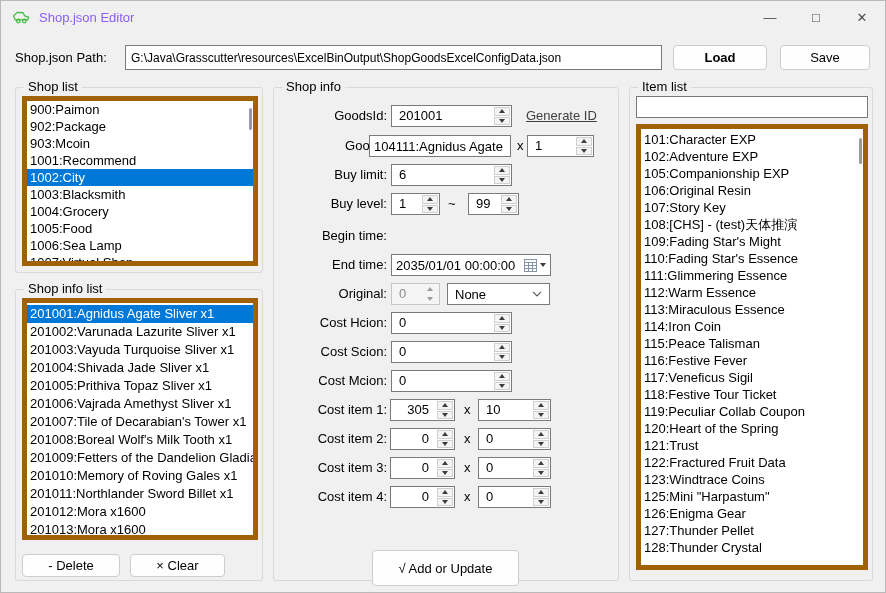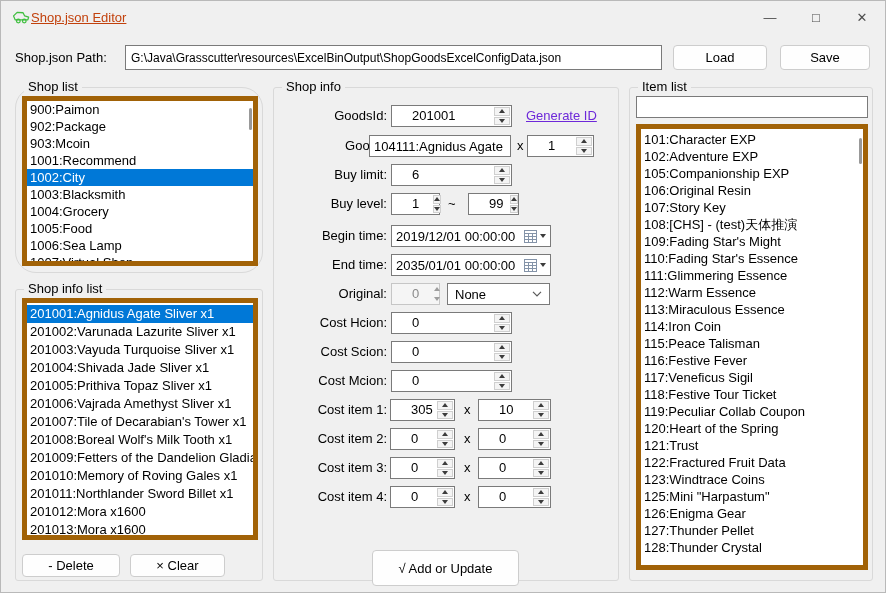--- a/index.html
+++ b/index.html
@@ -2,67 +2,67 @@
 <html><head>
 <meta charset="utf-8">
 <style>
   html,body{margin:0;padding:0;background:#d8d8d8;}
   .window{position:relative;width:886px;height:593px;background:#f0f0f0;
     font-family:"Liberation Sans",sans-serif;font-size:13px;color:#000;
     box-sizing:border-box;border:1px solid #b9b9b9;overflow:hidden;}
   
   .titlebar{position:absolute;left:0;top:0;right:0;height:32px;display:flex;align-items:center;}
   .app-icon{margin-left:11px;width:19px;height:19px;display:flex;}
-  .title{color:#c2410c;text-decoration:underline;}
+  .title{margin-left:8px;color:#8b5cf6;}
   .win-controls{margin-left:auto;display:flex;height:100%;}
   .wc{width:46px;display:flex;align-items:center;justify-content:center;color:#4d4d4d;font-size:13px;}
   
   .path-label{position:absolute;left:14px;top:44px;height:25px;line-height:25px;}
   .tb{box-sizing:border-box;border:1px solid #7a7a7a;background:#fff;
       font-family:"Liberation Sans",sans-serif;font-size:12px;color:#000;padding:0 5px;}
   #path-input{position:absolute;left:124px;top:44px;width:537px;height:25px;outline:none;}
   .btn{position:absolute;box-sizing:border-box;background:#fefefe;border:1px solid #cdcdcd;
        border-radius:4px;font-family:"Liberation Sans",sans-serif;font-size:13px;color:#000;
        display:flex;align-items:center;justify-content:center;cursor:default;padding:0;}
-  #load-btn{left:672px;top:44px;width:94px;height:25px;}
+  #load-btn{left:672px;top:44px;width:94px;height:25px;font-weight:bold;}
   #save-btn{left:779px;top:44px;width:90px;height:25px;}
   
   .group{position:absolute;border:1px solid #d9d9d9;border-radius:3px;box-sizing:border-box;}
   .legend{position:absolute;top:-9px;left:8px;background:#f0f0f0;padding:0 4px;}
-  #g-shop-list{left:14px;top:86px;width:248px;height:186px;border-radius:21px;}
+  #g-shop-list{left:14px;top:86px;width:248px;height:186px;}
   #g-shop-info-list{left:14px;top:288px;width:248px;height:292px;}
   #g-shop-info{left:272px;top:86px;width:346px;height:494px;}
   #g-item-list{left:628px;top:86px;width:244px;height:494px;}
   
   .listbox{position:absolute;background:#fff;border:5px solid #a16207;overflow:hidden;box-sizing:border-box;}
   #shop-list-box{left:6px;top:8px;width:236px;height:170px;}
   #shop-info-list-box{left:6px;top:8px;width:236px;height:242px;padding-top:2px;}
   #item-list-box{left:6px;top:36px;width:232px;height:446px;padding-top:2px;}
   .li{height:17px;line-height:17px;padding:0 3px;white-space:nowrap;overflow:hidden;}
   #shop-info-list-box .li{height:18px;line-height:18px;}
   .li.sel{background:#0078d7;color:#fff;}
   .scroll-thumb{position:absolute;width:3px;background:#999;border-radius:2px;}
   
   .flabel{position:absolute;left:0;width:113px;text-align:right;height:22px;line-height:22px;white-space:nowrap;}
   .spin{position:absolute;display:flex;align-items:stretch;background:#fff;border:1px solid #7a7a7a;box-sizing:border-box;height:22px;}
-  .spin .val{flex:1;padding:0 20px;line-height:20px;overflow:hidden;white-space:nowrap;}
+  .spin .val{flex:1;padding:0 7px;line-height:20px;overflow:hidden;white-space:nowrap;}
   .spin .arrows{width:16px;display:flex;flex-direction:column;padding:1px;gap:1px;}
   .spin .a{flex:1;display:flex;align-items:center;justify-content:center;background:#f4f4f4;border:1px solid #cfcfcf;}
   .tu{width:0;height:0;border-left:3px solid transparent;border-right:3px solid transparent;border-bottom:4px solid #3c3c3c;}
   .td{width:0;height:0;border-left:3px solid transparent;border-right:3px solid transparent;border-top:4px solid #3c3c3c;}
   .spin.disabled{border-color:#c6c6c6;background:#f5f5f5;color:#8a8a8a;}
   .spin.disabled .a{background:transparent;border-color:transparent;}
   .spin.disabled .tu{border-bottom-color:#9d9d9d;}
   .spin.disabled .td{border-top-color:#9d9d9d;}
   .fieldbox{position:absolute;display:flex;align-items:center;background:#fff;border:1px solid #7a7a7a;box-sizing:border-box;height:22px;padding:0 4px;overflow:hidden;}
   .fieldbox .val{flex:1;white-space:nowrap;overflow:hidden;}
   .datepicker{gap:3px;}
   .combo{padding:0 7px;gap:38px;}
   .sep{position:absolute;height:22px;line-height:22px;}
-  .link{position:absolute;color:#6d28d9;text-decoration:underline;height:22px;line-height:22px;cursor:pointer;}
+  .link{position:absolute;color:#404040;text-decoration:underline;height:22px;line-height:22px;cursor:pointer;}
   #goodsid-spin{left:117px;top:17px;width:121px;} #generate-id{left:252px;top:17px;}
   #goods-box{left:95px;top:47px;width:142px;} #goods-x{left:243px;top:47px;} #goods-qty{left:253px;top:47px;width:67px;}
   #buylimit-spin{left:117px;top:76px;width:121px;}
   #buylevel-min{left:117px;top:105px;width:49px;} #buylevel-tilde{left:174px;top:105px;} #buylevel-max{left:194px;top:105px;width:51px;}
   #begin-picker{left:117px;top:137px;width:160px;}
   #end-picker{left:117px;top:166px;width:160px;}
   #refresh-spin{left:117px;top:195px;width:49px;} #refresh-combo{left:173px;top:195px;width:103px;}
   #hcion-spin{left:117px;top:224px;width:121px;}
   #scion-spin{left:117px;top:253px;width:121px;}
   #mcion-spin{left:117px;top:282px;width:121px;}
@@ -206,30 +206,20 @@
           <span class="a">
             <i class="tu"></i>
           </span>
           <span class="a">
             <i class="td"></i>
           </span>
         </span>
       </div>
 
     <span class="flabel" style="top:137px;">Begin time:</span>
-    <div class="fieldbox datepicker" id="begin-picker">
-      <span class="val">2019/12/01 00:00:00</span>
-      <span style="display:flex;">
-        <svg width="13" height="13" viewBox="0 0 13 13">
-            <rect x="0.5" y="0.5" width="12" height="12" fill="#fff" stroke="#8493a8"></rect>
-            <path d="M0.5 3.5 H12.5 M4.5 3.5 V12.5 M8.5 3.5 V12.5 M0.5 6.5 H12.5 M0.5 9.5 H12.5" stroke="#8493a8" fill="none"></path>
-          </svg>
-      </span>
-      <i class="td"></i>
-    </div>
 
     <span class="flabel" style="top:166px;">End time:</span>
     <div class="fieldbox datepicker" id="end-picker">
       <span class="val">2035/01/01 00:00:00</span>
       <span style="display:flex;">
         <svg width="13" height="13" viewBox="0 0 13 13">
             <rect x="0.5" y="0.5" width="12" height="12" fill="#fff" stroke="#8493a8"></rect>
             <path d="M0.5 3.5 H12.5 M4.5 3.5 V12.5 M8.5 3.5 V12.5 M0.5 6.5 H12.5 M0.5 9.5 H12.5" stroke="#8493a8" fill="none"></path>
           </svg>
       </span>

